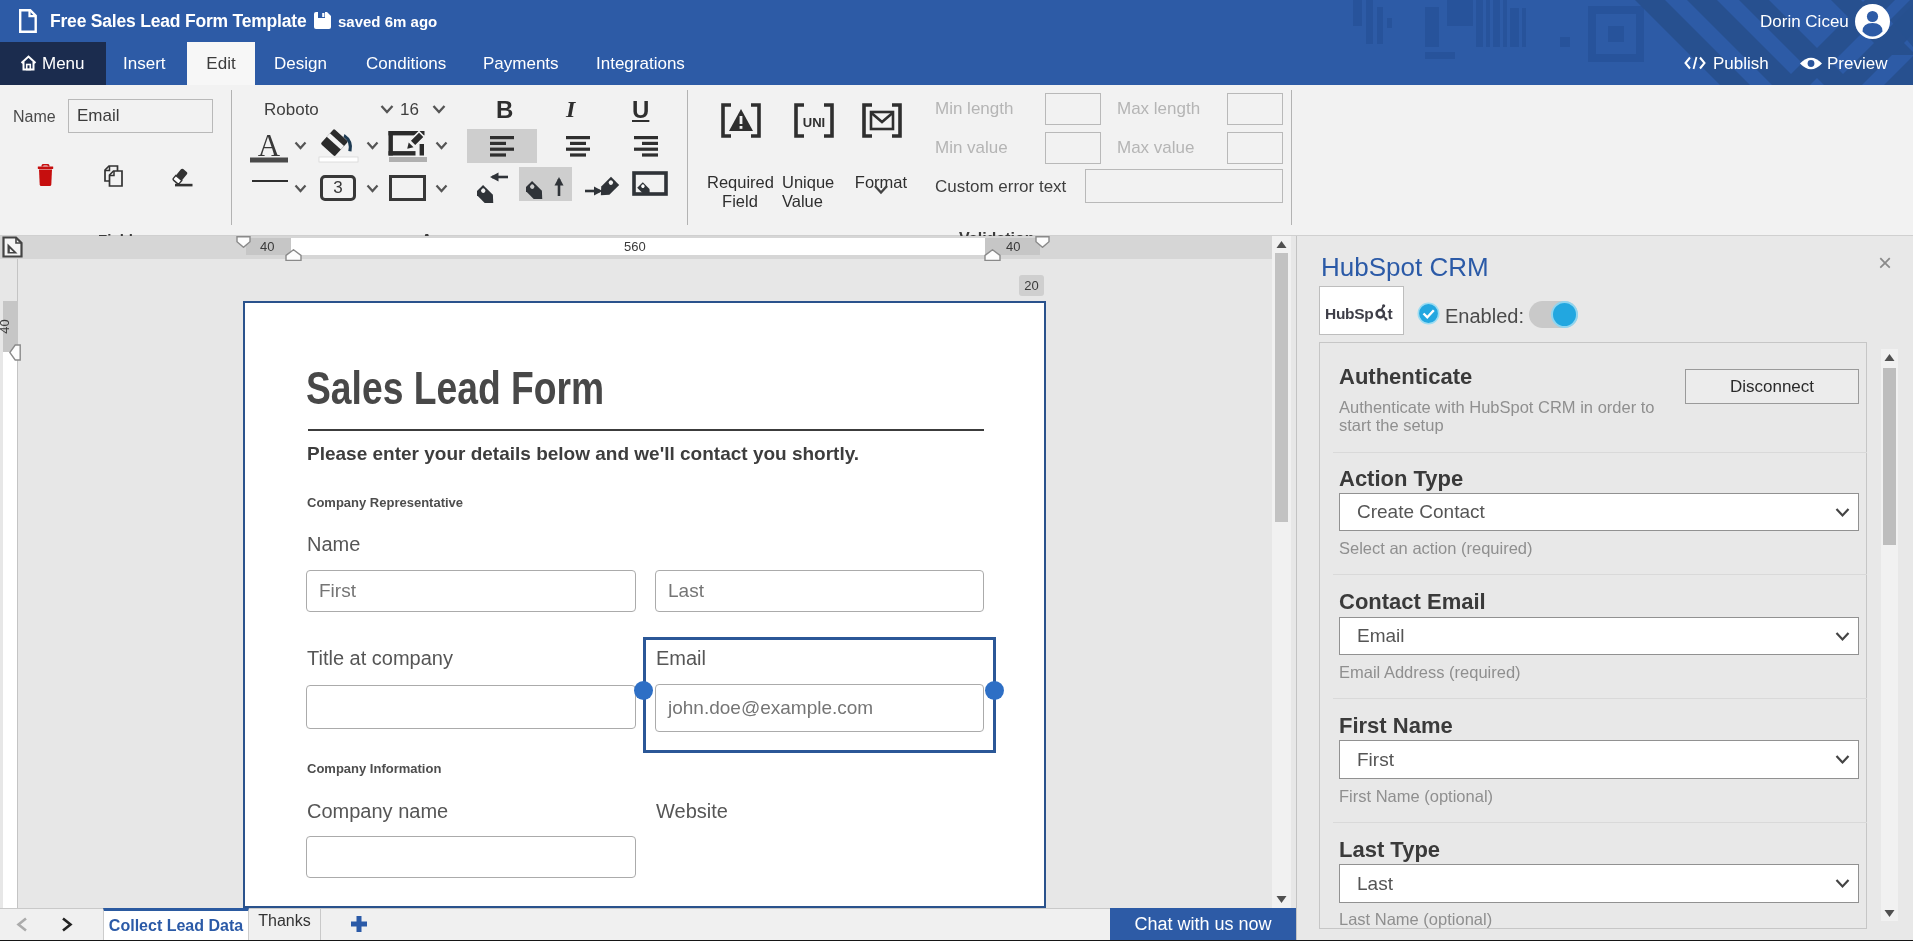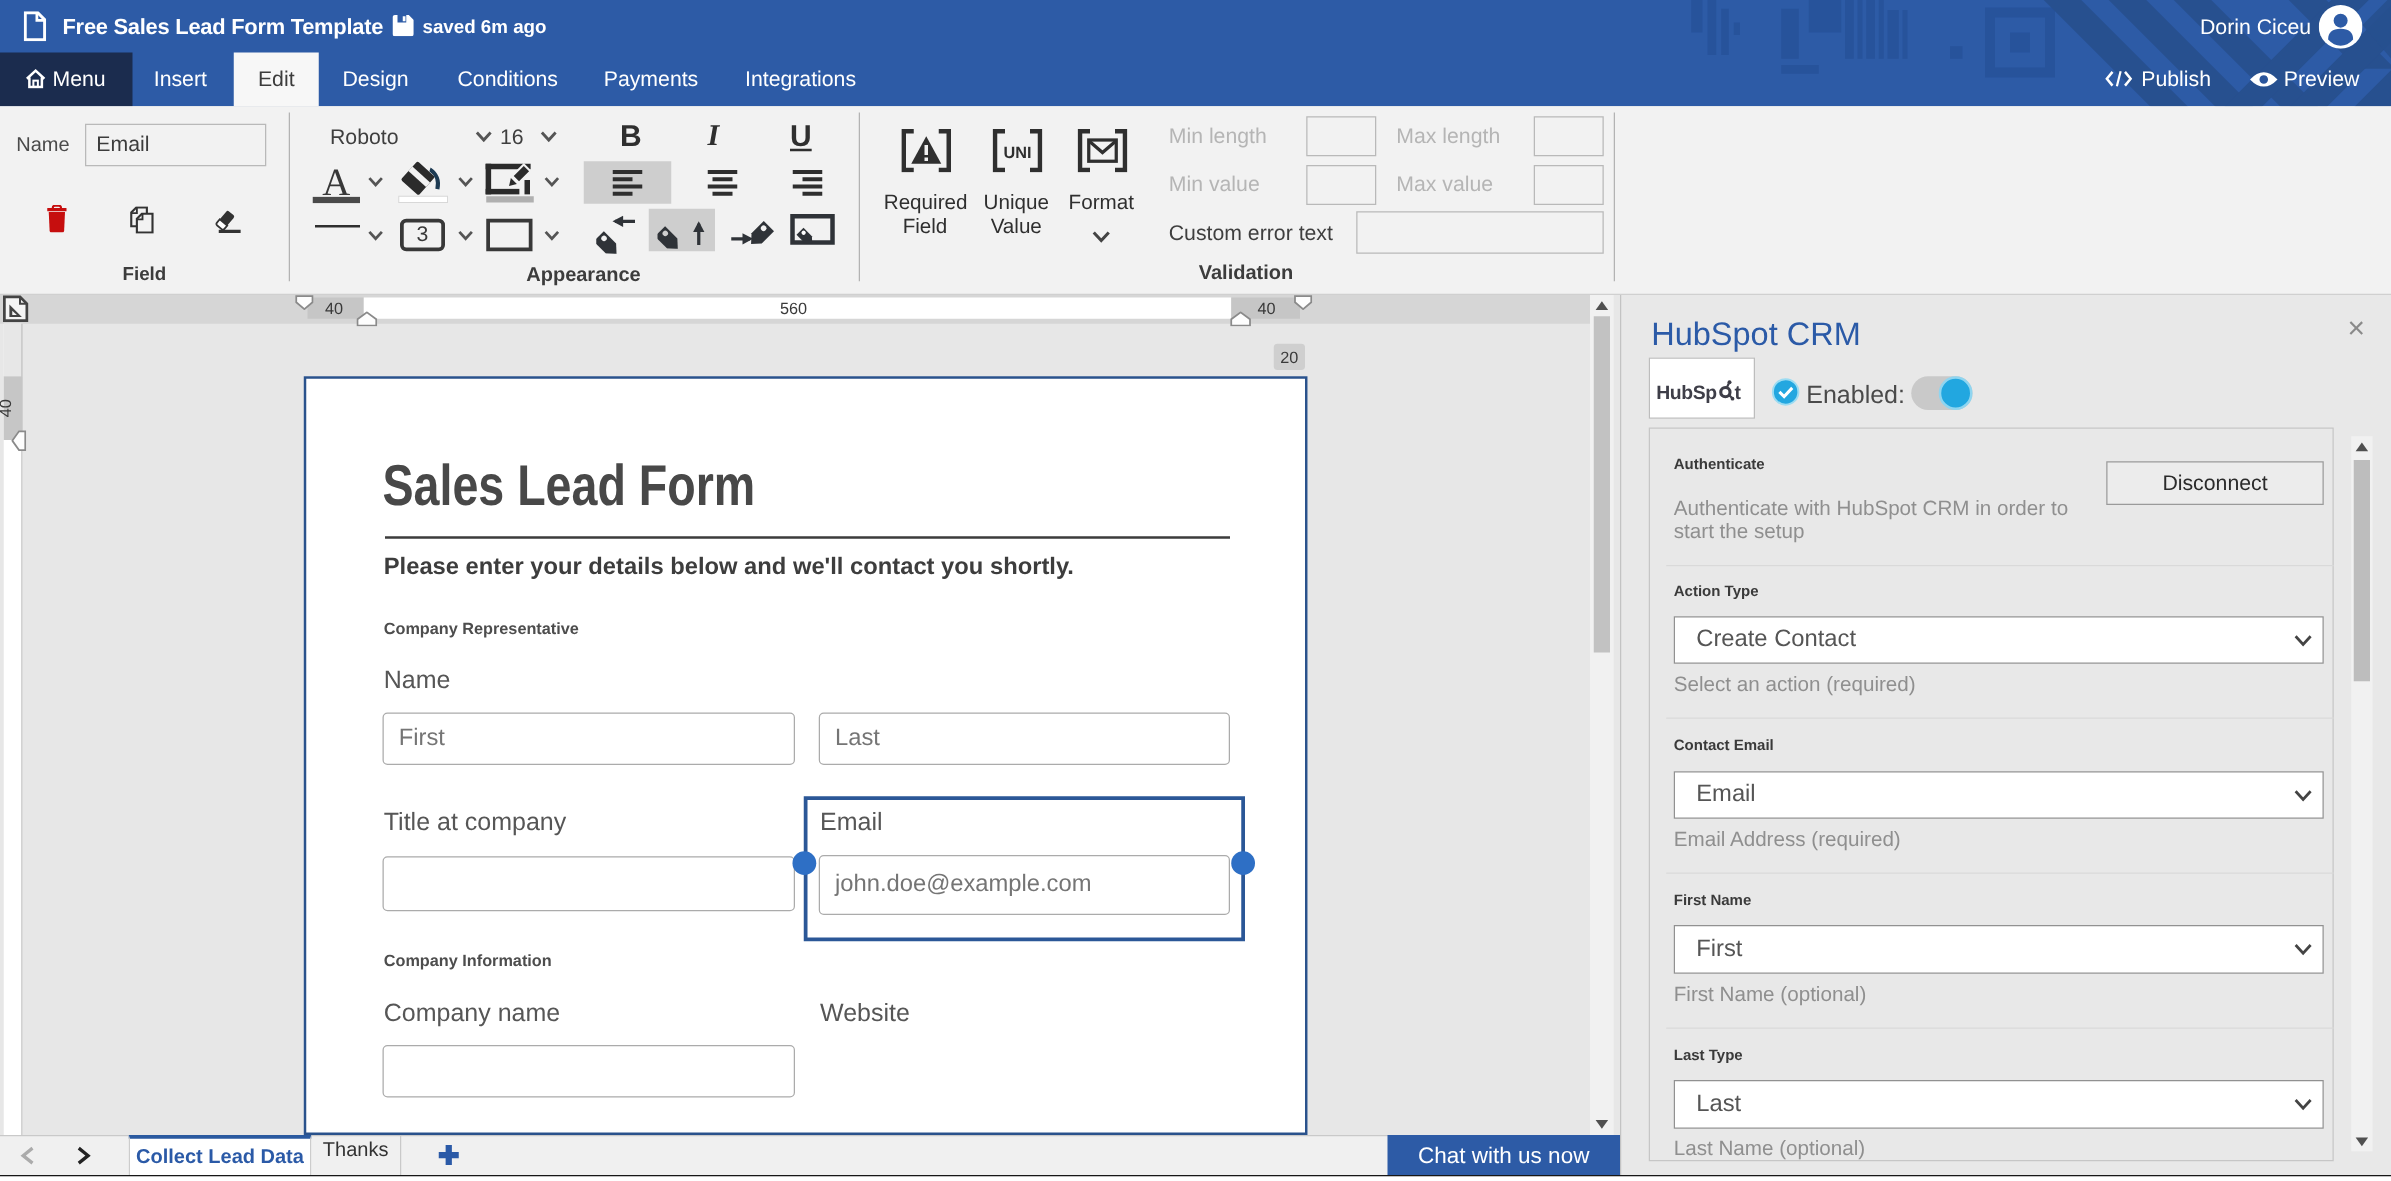--- a/index.html
+++ b/index.html
@@ -12,40 +12,40 @@
 #topbar { left:0; top:0; width:1913px; height:85px; background:#2d5ba6; }
 #menuDark { left:0; top:42px; width:106px; height:43px; background:#1b2c4e; color:#fff; }
 .mitem { top:42px; height:43px; line-height:43px; color:#fff; font-size:17px; font-weight:500; }
 #editTab { background:#f7f7f7; color:#3c3c3c; text-align:center; }
 .hdrTitle { color:#fff; font-weight:bold; font-size:17.5px; letter-spacing:-0.2px; top:11px; }
 .saved { color:#fff; font-weight:bold; font-size:15px; top:13px; }
 
 
 #toolbar { left:0; top:85px; width:1913px; height:151px; background:#f2f2f2; border-bottom:1px solid #d0d0d0; }
 .vsep { top:90px; width:1px; height:135px; background:#b3b3b3; }
-.tlabel { font-size:15px; font-weight:bold; color:#3c3c3c; }
+.tlabel { font-size:15px; font-weight:bold; color:#3c3c3c;margin-top:20px; }
 .glabel { font-size:17px; color:#b5b5b5; }
 .dlabel { font-size:17px; color:#3f3f3f; }
 .vinput { background:#f2f2f2; border:1px solid #b9b9b9; }
 
 
 #canvas { left:0; top:236px; width:1272px; height:672px; background:#e7e7e7; overflow:hidden; }
 #hruler { left:0; top:0px; width:1272px; height:23px; background:#d6d6d6; }
 #hwhite { left:291px; top:2px; width:694px; height:17px; background:#fff; }
 .rnum { font-size:13px; color:#3a3a3a; }
 #vruler { left:3px; top:23px; width:15px; height:649px; background:#fff; border-right:1px solid #c4c4c4; }
 #formPage { left:243px; top:65px; width:803px; height:607px; background:#fff; border:2px solid #2a528c; }
 .finput { position:absolute; background:#fff; border:1px solid #ababab; border-radius:4px; font-size:19px; color:#757575; padding-left:12px; display:flex; align-items:center; }
 .flabel { position:absolute; font-size:19px; color:#565656; }
 .fsect { position:absolute; font-size:13px; font-weight:bold; color:#4d4d4d; }
 
 
 #panel { left:1296px; top:236px; width:617px; height:704px; background:#e8e8e8; border-left:1px solid #c3c3c3; }
 #pbox { left:22px; top:106px; width:548px; height:587px; border:1px solid #c6c6c6; }
-.ptitle { font-size:12px; font-weight:bold; color:#3a3a3a; }
+.ptitle { font-size:22px; font-weight:bold; color:#3a3a3a; }
 .pgray { font-size:16.5px; color:#8f8f8f; }
 .psel { position:absolute; background:#fff; border:1px solid #919191; font-size:19px; color:#555; display:flex; align-items:center; padding-left:17px; }
 .psep { position:absolute; left:36px; width:534px; height:1px; background:#d9d9d9; }
 
 
 #tabbar { left:0; top:908px; width:1296px; height:32px; background:#f0f0f0; border-top:1px solid #c9c9c9; }
 #chatbtn { left:1110px; top:908px; width:186px; height:32px; background:#2d5ba6; color:#fff; font-size:18px; text-align:center; line-height:32px; }
 #blackstrip { left:0; top:940px; width:1913px; height:5px; background:#161616; }
 </style>
 </head>
@@ -277,21 +277,21 @@
     <path d="M10 2 H2 V33 H10 M30 2 h8 V33 h-8" fill="none" stroke="#2f2f2f" stroke-width="3.6"></path>
     <path d="M20 6 L32 28 H8 z" fill="#2f2f2f"></path>
       <rect x="18.6" y="13" width="2.8" height="8" fill="#f2f2f2"></rect>
       <rect x="18.6" y="23" width="2.8" height="2.8" fill="#f2f2f2"></rect>
   </svg>
   <div class="abs tlabel" style="left:707px;top:153px;width:66px;text-align:center;font-weight:normal;font-size:16.5px;color:#2f2f2f;">Required Field</div>
   <svg class="abs" style="left:794px;top:103px;" width="40" height="35">
     <path d="M10 2 H2 V33 H10 M30 2 h8 V33 h-8" fill="none" stroke="#2f2f2f" stroke-width="3.6"></path>
     <text x="20" y="23.5" font-size="13" font-weight="bold" fill="#2f2f2f" text-anchor="middle" font-family="Liberation Sans">UNI</text>
   </svg>
-  <div class="abs tlabel" style="left:782px;top:153px;width:62px;text-align:center;font-weight:normal;font-size:16.5px;color:#2f2f2f;">Unique Value</div>
+  <div class="abs tlabel" style="left:782px;top:153px;width:62px;font-weight:normal;font-size:16.5px;color:#2f2f2f;">Unique Value</div>
   <svg class="abs" style="left:862px;top:103px;" width="40" height="35">
     <path d="M10 2 H2 V33 H10 M30 2 h8 V33 h-8" fill="none" stroke="#2f2f2f" stroke-width="3.6"></path>
     <rect x="9" y="9" width="22" height="17" fill="none" stroke="#2f2f2f" stroke-width="2.6"></rect>
     <path d="M9.5 10 L20 19 L30.5 10" fill="none" stroke="#2f2f2f" stroke-width="2.6"></path>
   </svg>
   <div class="abs tlabel" style="left:851px;top:153px;width:60px;text-align:center;font-weight:normal;font-size:16.5px;color:#2f2f2f;">Format</div>
   <svg class="abs chev" style="left:873px;top:184px;" width="16" height="11">
       <path d="M2 2 L8 8.5 L14 2" fill="none" stroke="#444" stroke-width="2.4"></path>
     </svg>
 

